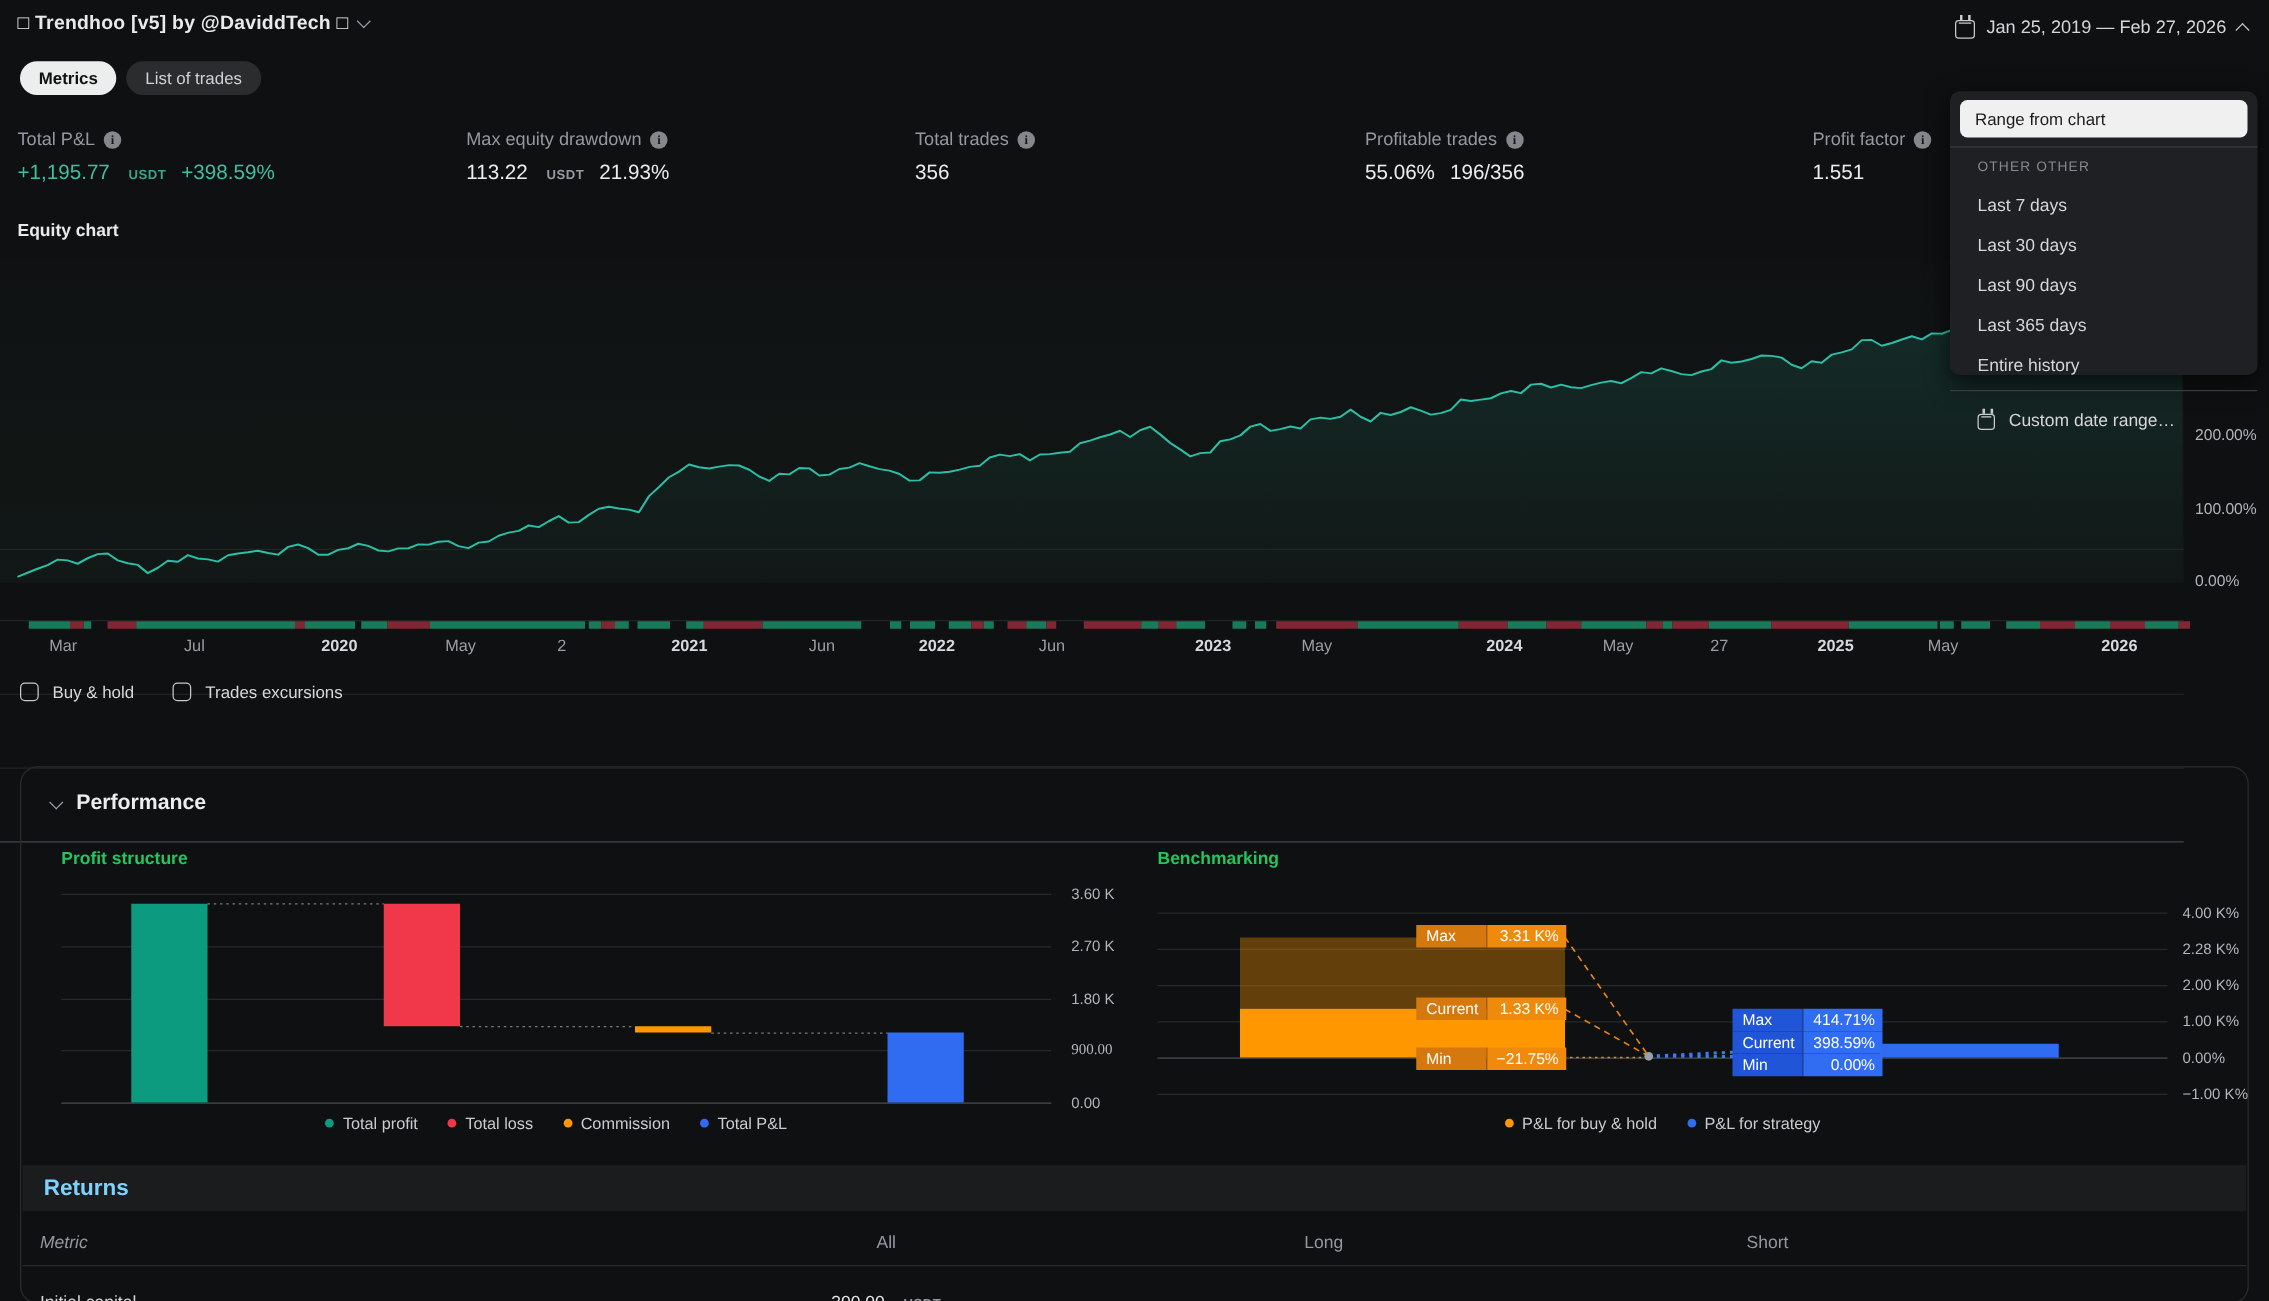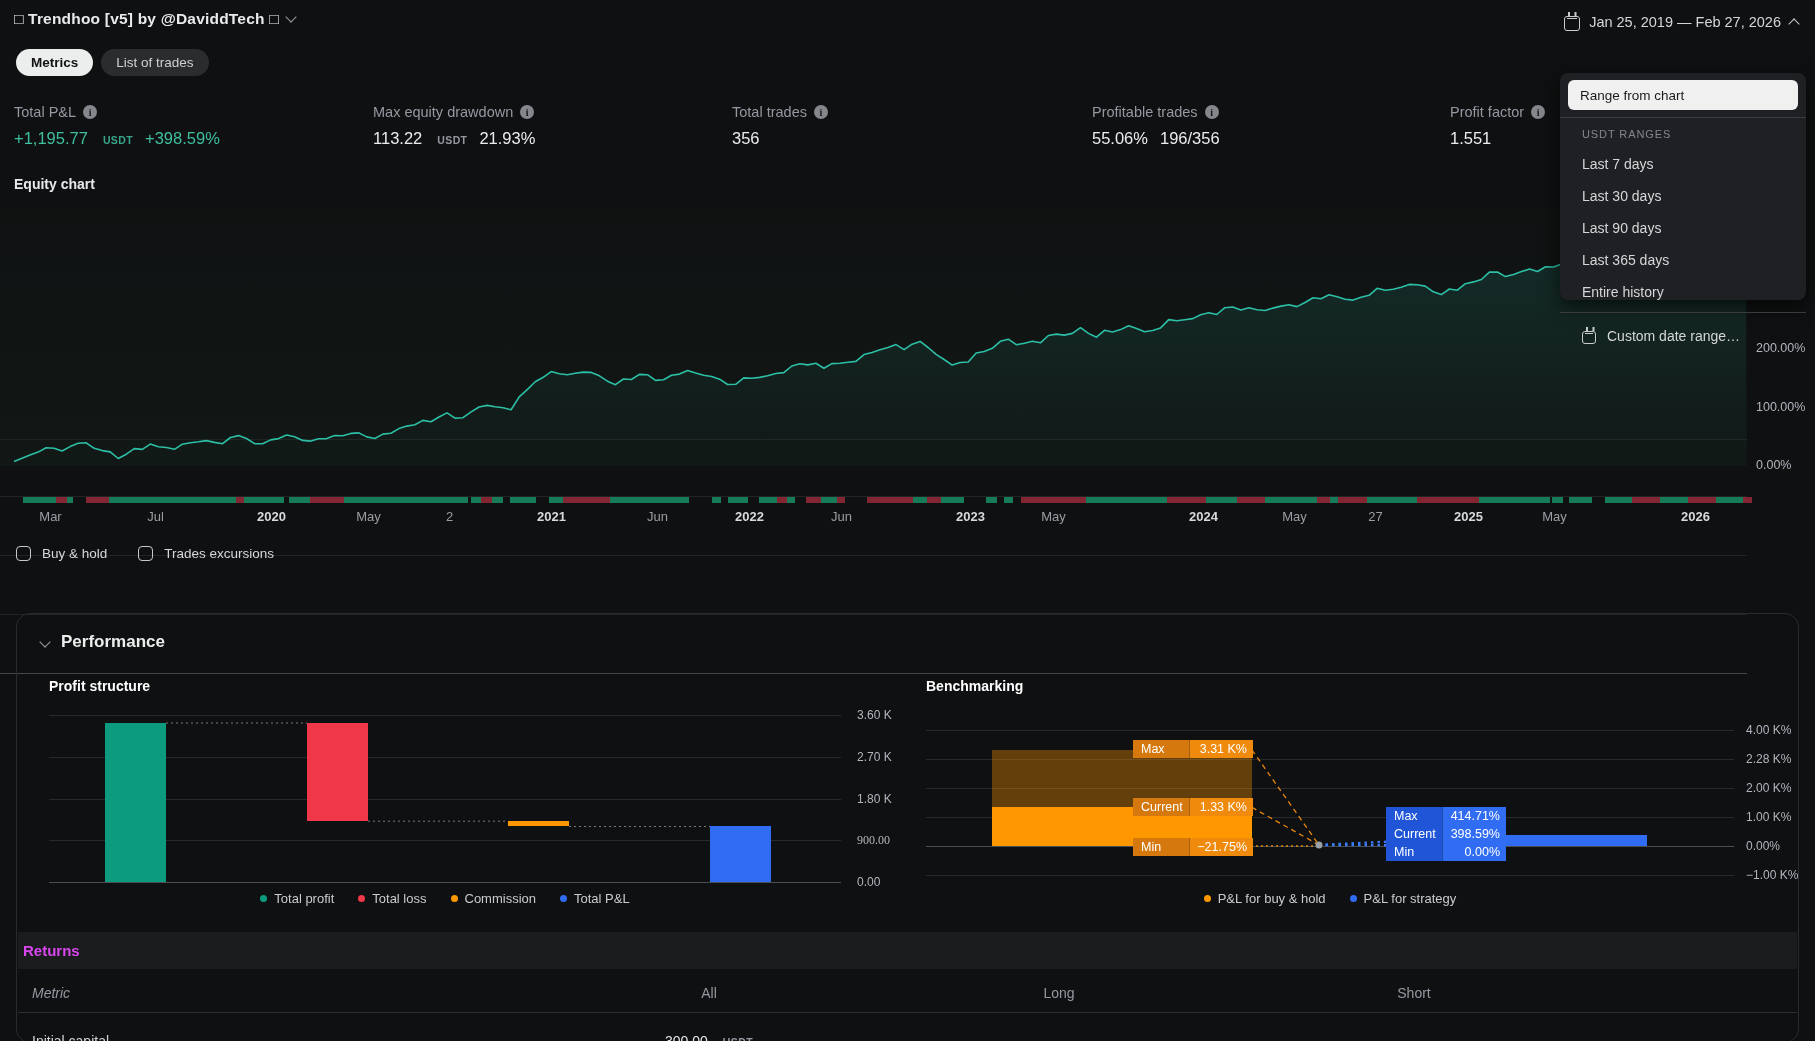--- a/index.html
+++ b/index.html
@@ -56,36 +56,36 @@
   .cb-row { position:absolute; left:16px; top:546px; display:flex; gap:31px; }
   .cb-item { display:flex; align-items:center; gap:11px; cursor:pointer; }
   .cb-box { width:15px; height:15px; border:1.6px solid #c6c8cc; border-radius:4px; background:transparent; }
   .cb-lbl { font-size:13.5px; color:#d6d8da; }
 
   
   .panel { position:absolute; left:16px; top:613px; width:1783px; height:430px;
            border:1px solid #2a2b2e; border-radius:14px; }
   .perf-head { position:absolute; left:24px; top:18px; display:flex; align-items:center; gap:12px; }
   .perf-title { font-size:17px; font-weight:bold; color:#eceded; }
-  .sub-title { position:absolute; font-size:14px; font-weight:bold; color:#ffffff; }
+  .sub-title { position:absolute; font-size:14px; font-weight:bold; color:#22c55e; }
   .grid-h { position:absolute; height:0; border-top:1px solid #27292c; }
   .grid-h.zero { border-top:1px solid #4b4e52; }
   .ax-lbl { position:absolute; transform:translateY(-50%); font-size:12px; color:#b2b5be; white-space:nowrap; }
   .bar { position:absolute; }
   .legend { position:absolute; display:flex; justify-content:center; gap:24px; }
   .leg-item { display:flex; align-items:center; gap:7px; font-size:13px; color:#c9cbce; }
   .leg-dot { width:7px; height:7px; border-radius:50%; }
 
   .bm-row { position:absolute; display:flex; height:18px; font-size:12.5px; color:#fff; }
   .bm-key { width:56px; display:flex; align-items:center; padding-left:8px; }
   .bm-val { width:64px; display:flex; align-items:center; justify-content:flex-end; padding-right:6px; }
 
   
   .ret-band { position:absolute; left:1px; right:1px; top:318px; height:37px; background:#1b1c1e; display:flex; align-items:center; }
-  .ret-title { margin-left:5px; font-size:15px; font-weight:bold; color:#d946ef; }
+  .ret-title { margin-left:17px; font-size:18px; font-weight:bold; color:#7dd3fc; }
   .ret-col { position:absolute; top:371px; font-size:14px; color:#9598a1; }
   .ret-div { position:absolute; left:1px; right:1px; top:398px; border-top:1px solid #2c2d31; }
   .ret-metric { position:absolute; left:15px; top:419px; font-size:14px; color:#d2d4d7; }
   .ret-val { position:absolute; top:419px; transform:translateX(-50%); font-size:14px; color:#e4e5e7; }
 
   
   .dropdown { position:absolute; left:1560px; top:42px; width:246px; height:227px; background:#1e2023;
               border-radius:8px; box-shadow:0 6px 20px rgba(0,0,0,.65); z-index:50;margin-top:31px; }
   .dd-selected { position:absolute; left:8px; top:7px; width:230px; height:30px; background:#f0f0f0; color:#1b1b1b;
                  border-radius:6px; display:flex; align-items:center; padding-left:12px; font-size:13.5px; cursor:pointer; }
@@ -409,21 +409,21 @@
   <div class="ret-div"></div>
   <div class="ret-metric">Initial capital</div>
   <div class="ret-val" style="left:692px;">
     <span>300.00</span><span class="sfx">USDT</span>
   </div>
 </div>
 
 <div class="dropdown">
   <div class="dd-selected">Range from chart</div>
   <div class="dd-div" style="top:44px;"></div>
-  <div class="dd-section">USDT RANGES</div>
+  <div class="dd-section">OTHER OTHER</div>
   <div id="dd-items">
       <div class="dd-item" style="top: 76px;">Last 7 days</div>
       <div class="dd-item" style="top: 108px;">Last 30 days</div>
       <div class="dd-item" style="top: 140px;">Last 90 days</div>
       <div class="dd-item" style="top: 172px;">Last 365 days</div>
       <div class="dd-item" style="top: 204px;">Entire history</div>
     </div>
   <div class="dd-div" style="top:239px;"></div>
   <div class="dd-custom">
     <span class="cal-icon sm"></span>

